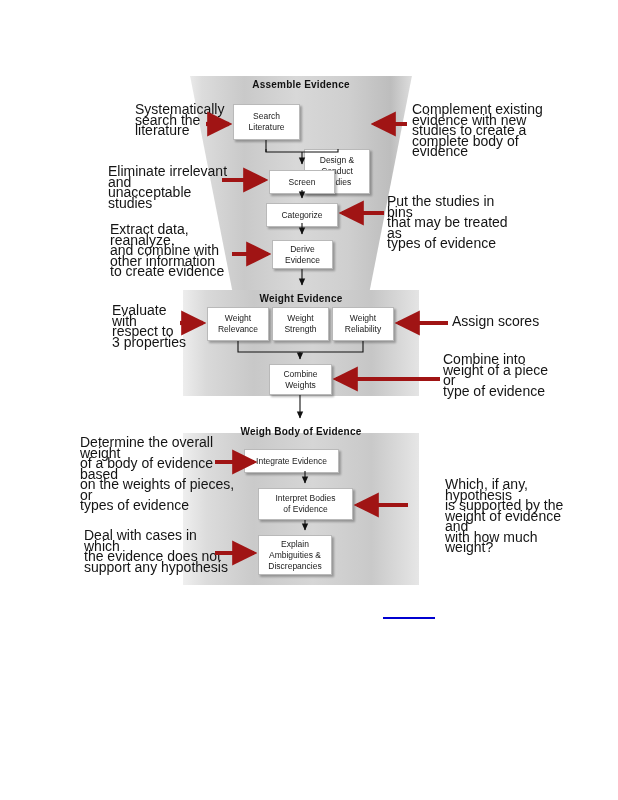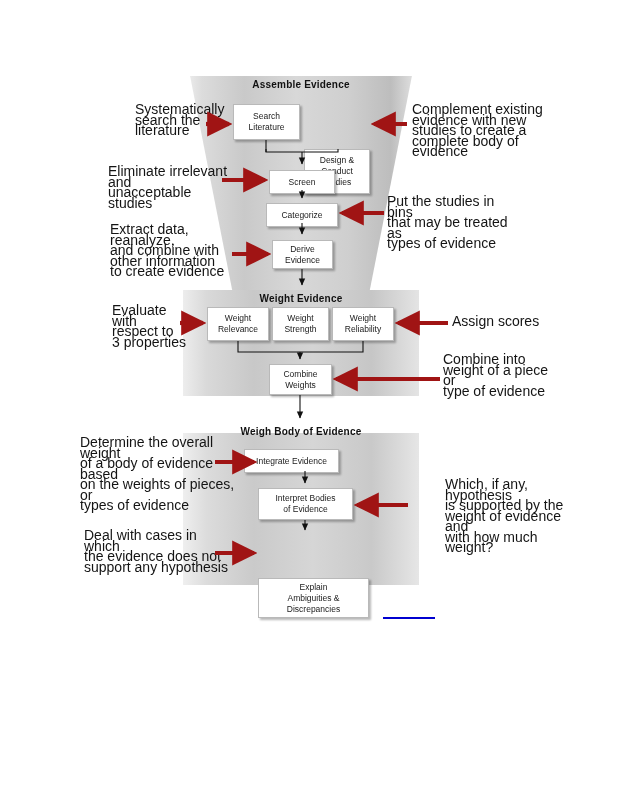--- a/index.html
+++ b/index.html
@@ -151,21 +151,21 @@
 Reliability</div>
 
   <div class="pbox" style="left: 269px; top: 364px; width: 63px; height: 31px; white-space: pre-line;">Combine
 Weights</div>
 
   <div class="pbox" style="left:244px; top:449px; width:95px; height:22px;">Integrate Evidence</div>
 
   <div class="pbox" style="left: 258px; top: 488px; width: 95px; height: 32px; white-space: pre-line;">Interpret Bodies
 of Evidence</div>
 
-  <div class="pbox" style="left: 258px; top: 535px; width: 111px; height: 40px; white-space: pre-line; margin-top: 43px;">Explain
+  <div class="pbox" style="left: 258px; top: 535px; width: 74px; height: 40px; white-space: pre-line;">Explain
 Ambiguities &amp;
 Discrepancies</div>
 
   <div class="note left" style="left: 135px; top: 104px; width: 92px; white-space: pre-line;">Systematically
 search the
 literature</div>
 
   <div class="note left" style="left: 108px; top: 166px; width: 122px; white-space: pre-line;">Eliminate irrelevant and
 unacceptable studies</div>
 

